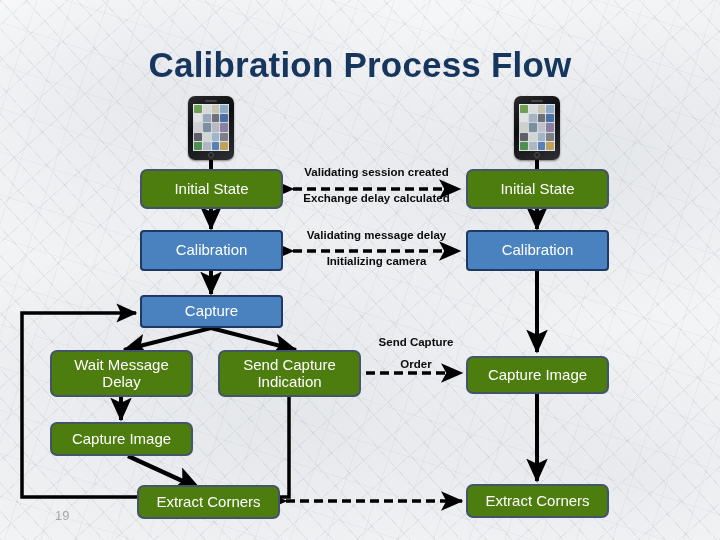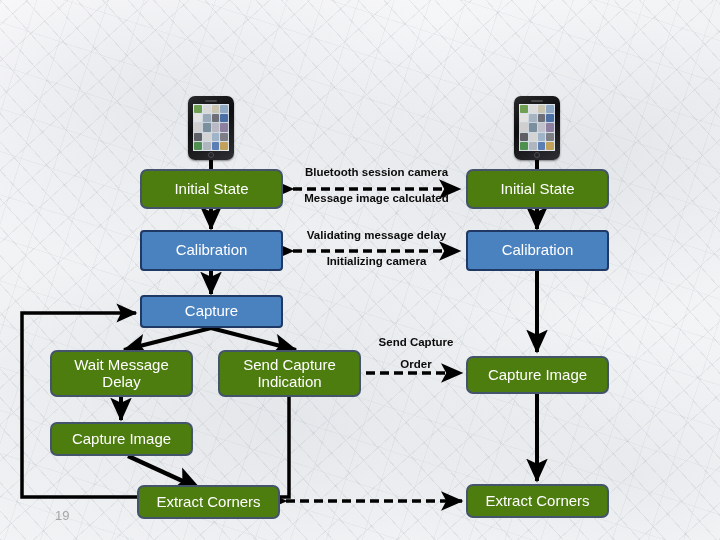--- a/index.html
+++ b/index.html
@@ -172,20 +172,21 @@
     <line x1="537" y1="209" x2="537" y2="229" stroke="#000" stroke-width="4" marker-end="url(#ah)"></line>
     <line x1="537" y1="271" x2="537" y2="352" stroke="#000" stroke-width="4" marker-end="url(#ah)"></line>
     <line x1="537" y1="394" x2="537" y2="481" stroke="#000" stroke-width="4" marker-end="url(#ah)"></line>
 
     <line x1="293" y1="189" x2="460" y2="189" stroke="#000" stroke-width="3.5" stroke-dasharray="9 5" marker-start="url(#ahs)" marker-end="url(#ahs)"></line>
     <line x1="293" y1="251" x2="460" y2="251" stroke="#000" stroke-width="3.5" stroke-dasharray="9 5" marker-start="url(#ahs)" marker-end="url(#ahs)"></line>
     <line x1="366" y1="373" x2="462" y2="373" stroke="#000" stroke-width="3.5" stroke-dasharray="9 5" marker-end="url(#ahs)"></line>
     <line x1="286" y1="501" x2="462" y2="501" stroke="#000" stroke-width="3.5" stroke-dasharray="9 5" marker-start="url(#ahs)" marker-end="url(#ahs)"></line>
   </svg>
 
+  <div id="title">Calibration Process Flow</div>
 
   <div class="phone" style="left:188px; top:96px;">
     <span class="speaker"></span>
     <div class="screen">
       <i style="background:#6f9f50"></i>
       <i style="background:#d8d8d8"></i>
       <i style="background:#c9c5b0"></i>
       <i style="background:#8fa8c4"></i>
       <i style="background:#e2e2e2"></i>
       <i style="background:#9aa9b8"></i>
@@ -271,22 +272,22 @@
   </div>
 
   <div class="node purple" style="left:466px; top:356px; width:143px; height:38px;">
     <span class="lbl">Capture Image</span>
   </div>
 
   <div class="node purple" style="left:466px; top:484px; width:143px; height:34px;">
     <span class="lbl">Extract Corners</span>
   </div>
 
-  <div class="edge-label" style="left:288px; top:166px; width:177px;">Bluetooth session camera</div>
-  <div class="edge-label" style="left:288px; top:192px; width:177px;">Message image calculated</div>
+  <div class="edge-label" style="left:288px; top:166px; width:177px;">Validating session created</div>
+  <div class="edge-label" style="left:288px; top:192px; width:177px;">Exchange delay calculated</div>
 
   <div class="edge-label" style="left:288px; top:229px; width:177px;">Validating message delay</div>
   <div class="edge-label" style="left:288px; top:255px; width:177px;">Initializing camera</div>
 
   <div class="edge-label" style="left:358px; top:336px; width:116px;">Send Capture</div>
   <div class="edge-label" style="left:358px; top:350px; width:116px;margin-top:8px;">Order</div>
 
 
   <div id="pagenum">19</div>
 

